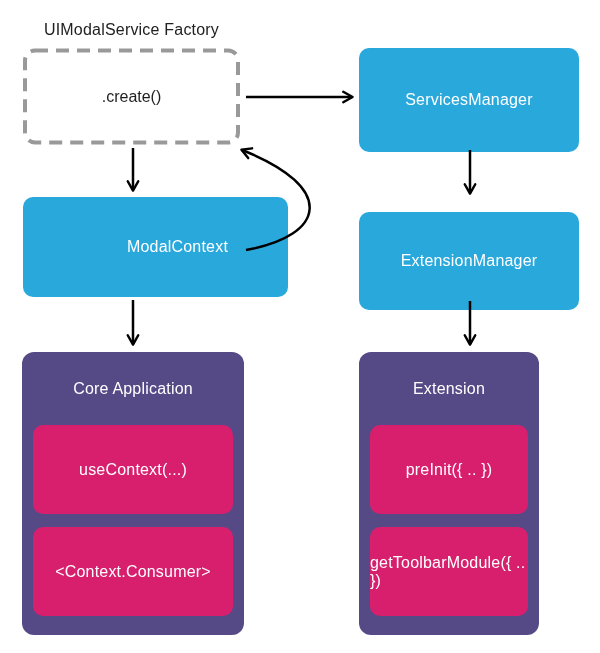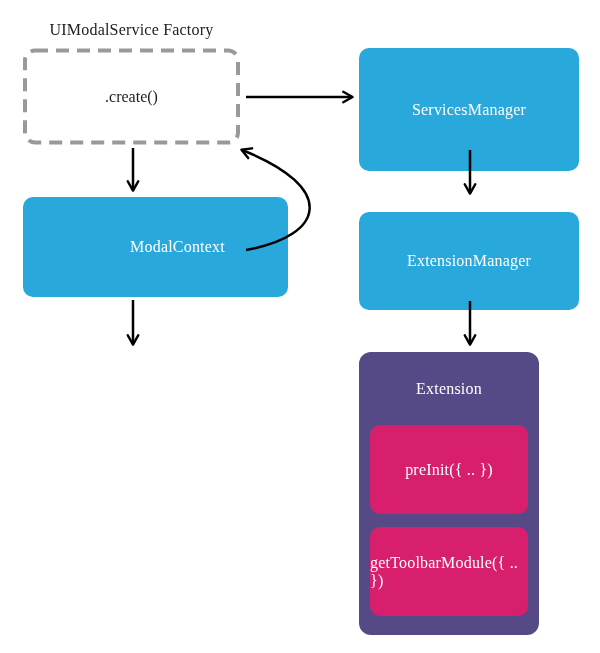--- a/index.html
+++ b/index.html
@@ -1,21 +1,21 @@
 <!DOCTYPE html>
 <html><head>
 <meta charset="utf-8">
 <style>
   html, body { margin: 0; padding: 0; background: #ffffff; }
   .canvas {
     position: relative;
     width: 600px;
     height: 653px;
     background: #ffffff;
-    font-family: Liberation Serif, serif;
+    font-family: Liberation Sans, sans-serif;
     overflow: hidden;
   }
   .factory-title {
     position: absolute;
     left: 23px; top: 21px; width: 217px;
     text-align: center;
     font-size: 16px;
     color: #212121;
     letter-spacing: 0.2px;
   }
@@ -28,21 +28,21 @@
   }
   .node {
     position: absolute;
     background: #29a8dc;
     border-radius: 10px;
     color: #ffffff;
     display: flex; align-items: center; justify-content: center;
     font-size: 16px;
     letter-spacing: 0.2px;
   }
-  .node-services      { left: 359px; top: 48px;  width: 220px; height: 123px; }
+  .node-services      { left: 359px; top: 48px;  width: 220px; height: 104px; }
   .node-modalcontext  { left: 23px;  top: 197px; width: 221px; height: 100px; padding-left: 44px; }
   .node-extmanager    { left: 359px; top: 212px; width: 220px; height: 98px; }
   .group {
     position: absolute;
     background: #564a86;
     border-radius: 12px;
     color: #ffffff;
   }
   .group-coreapp   { left: 22px;  top: 352px; width: 222px; height: 283px; }
   .group-extension { left: 359px; top: 352px; width: 180px; height: 283px; }
@@ -79,20 +79,25 @@
   <div class="factory-title">UIModalService Factory</div>
 
   <div class="create-box-label">.create()</div>
 
   <div class="node node-services">ServicesManager</div>
 
   <div class="node node-modalcontext">ModalContext</div>
 
   <div class="node node-extmanager">ExtensionManager</div>
 
+  <div class="group group-coreapp">
+    <div class="group-title">Core Application</div>
+    <div class="group-item item-0">useContext(...)</div>
+    <div class="group-item item-1">&lt;Context.Consumer&gt;</div>
+  </div>
 
   <div class="group group-extension">
     <div class="group-title">Extension</div>
     <div class="group-item item-0">preInit({ .. })</div>
     <div class="group-item item-1">getToolbarModule({ .. })</div>
   </div>
 
   <svg class="overlay" width="600" height="653" viewBox="0 0 600 653">
     <defs>
       <marker id="arrow" viewBox="0 0 12 12" refX="9.5" refY="6" markerWidth="5.6" markerHeight="5.6" orient="auto-start-reverse">

